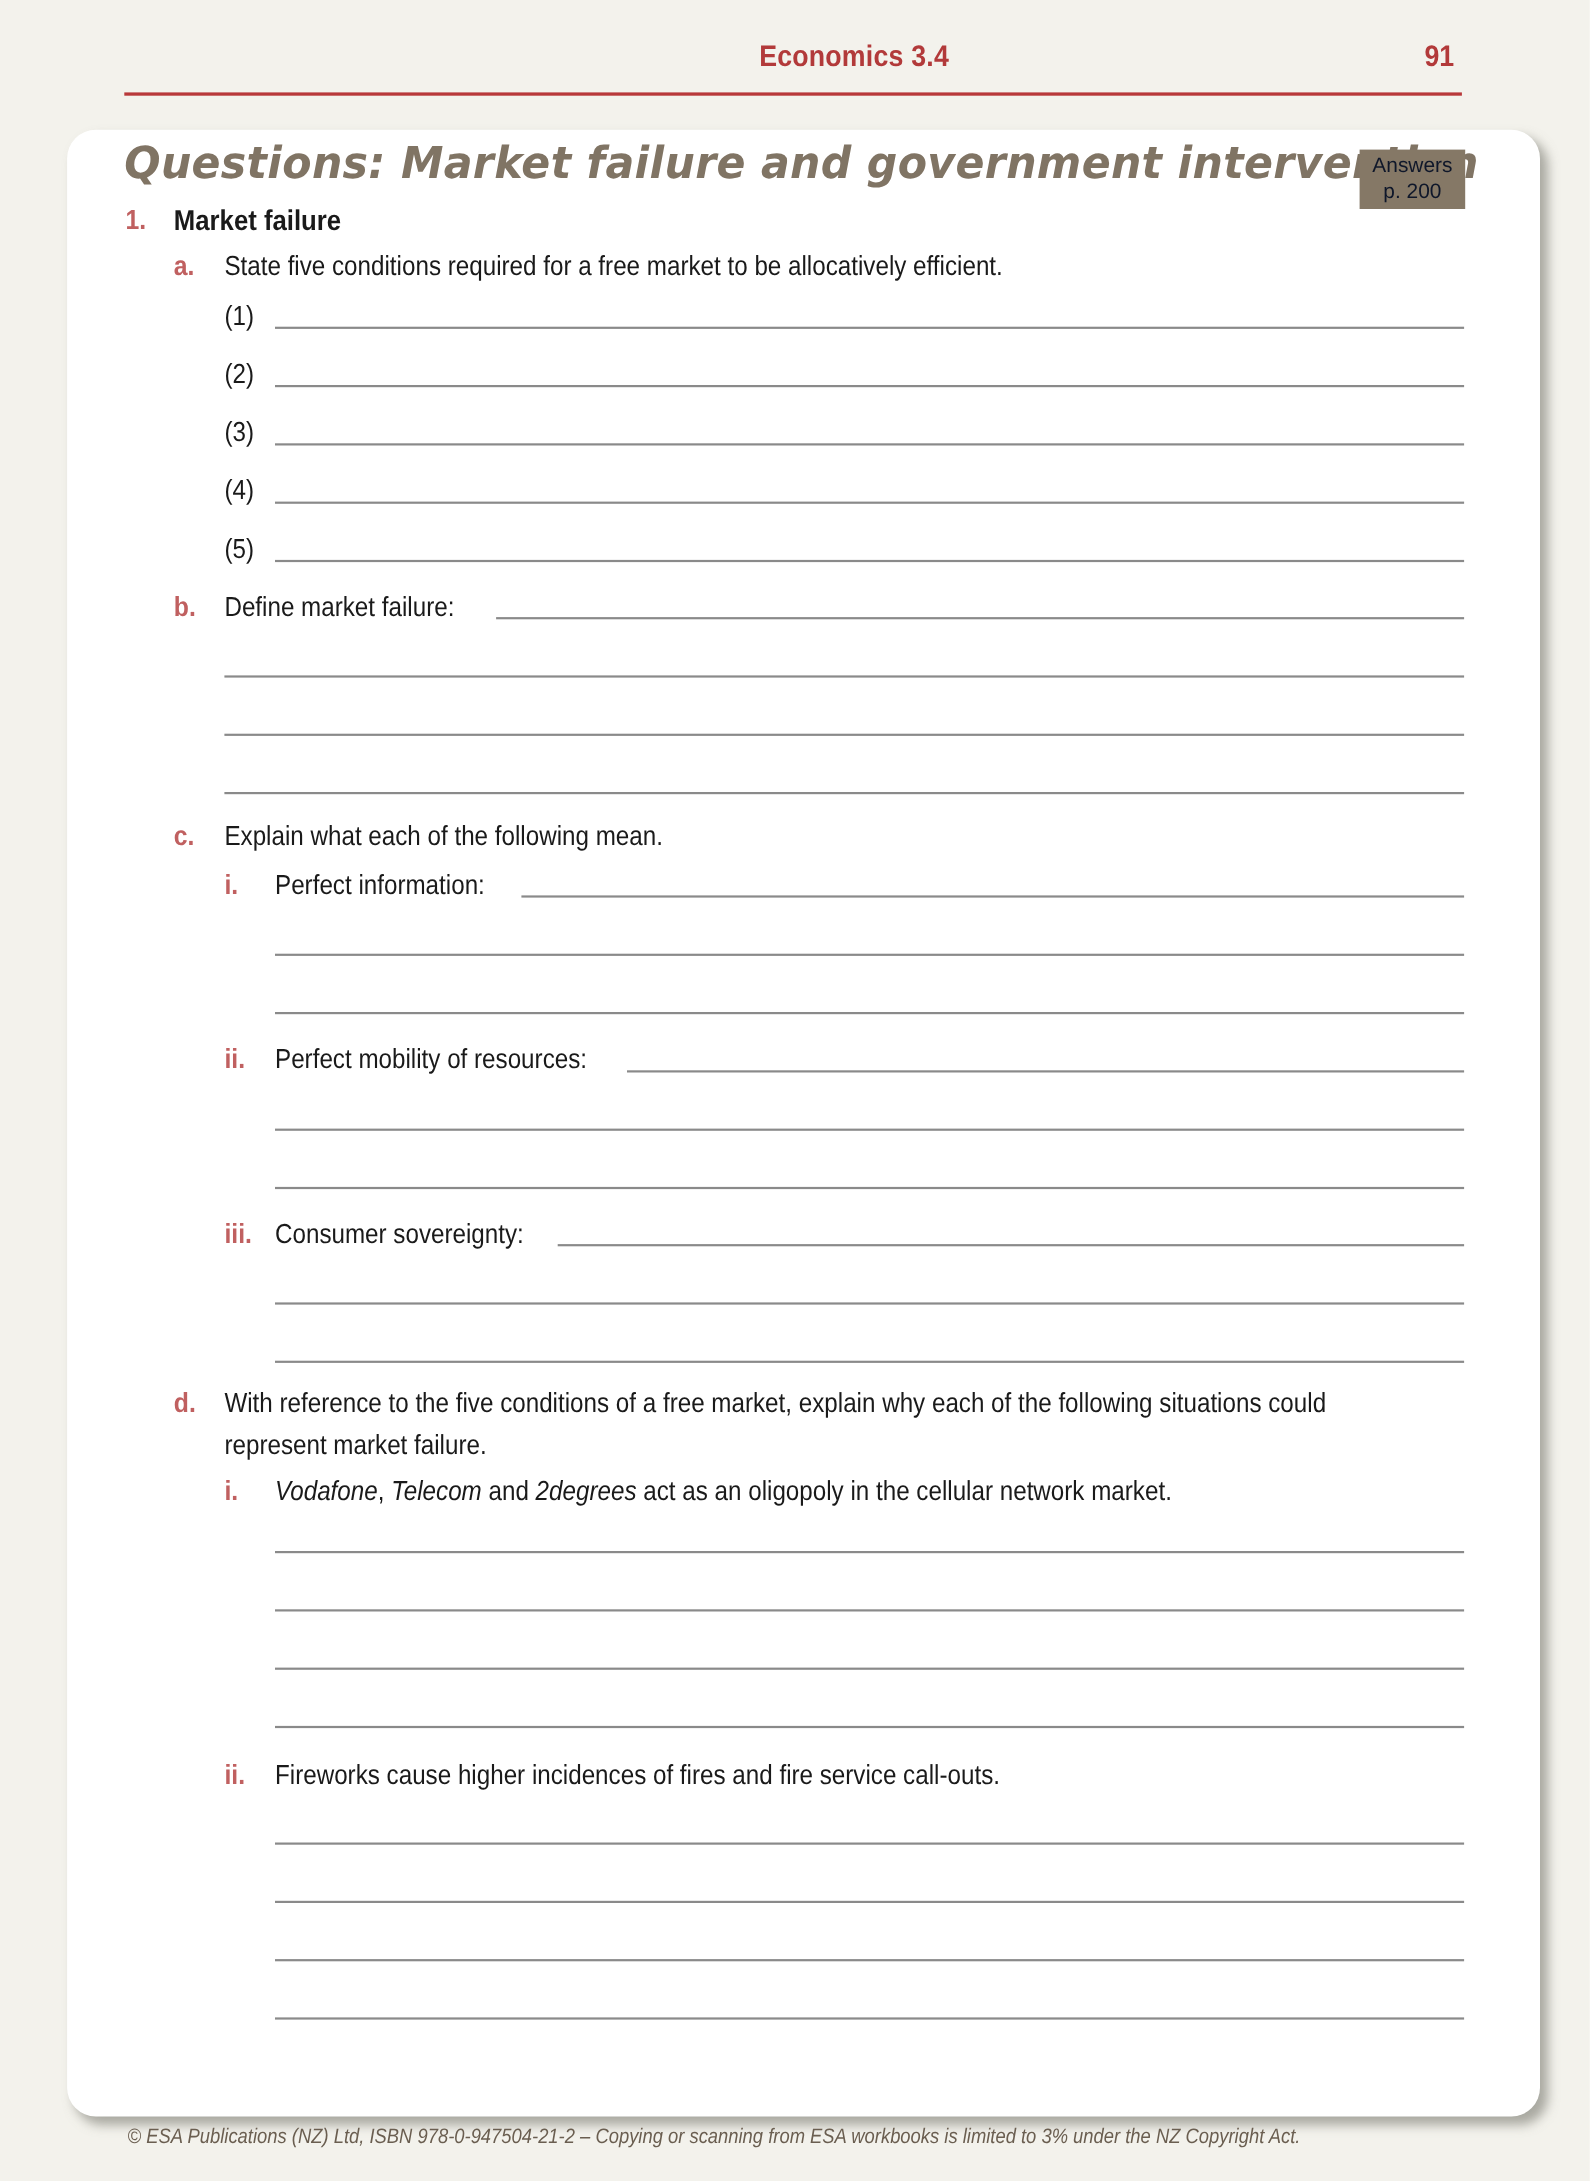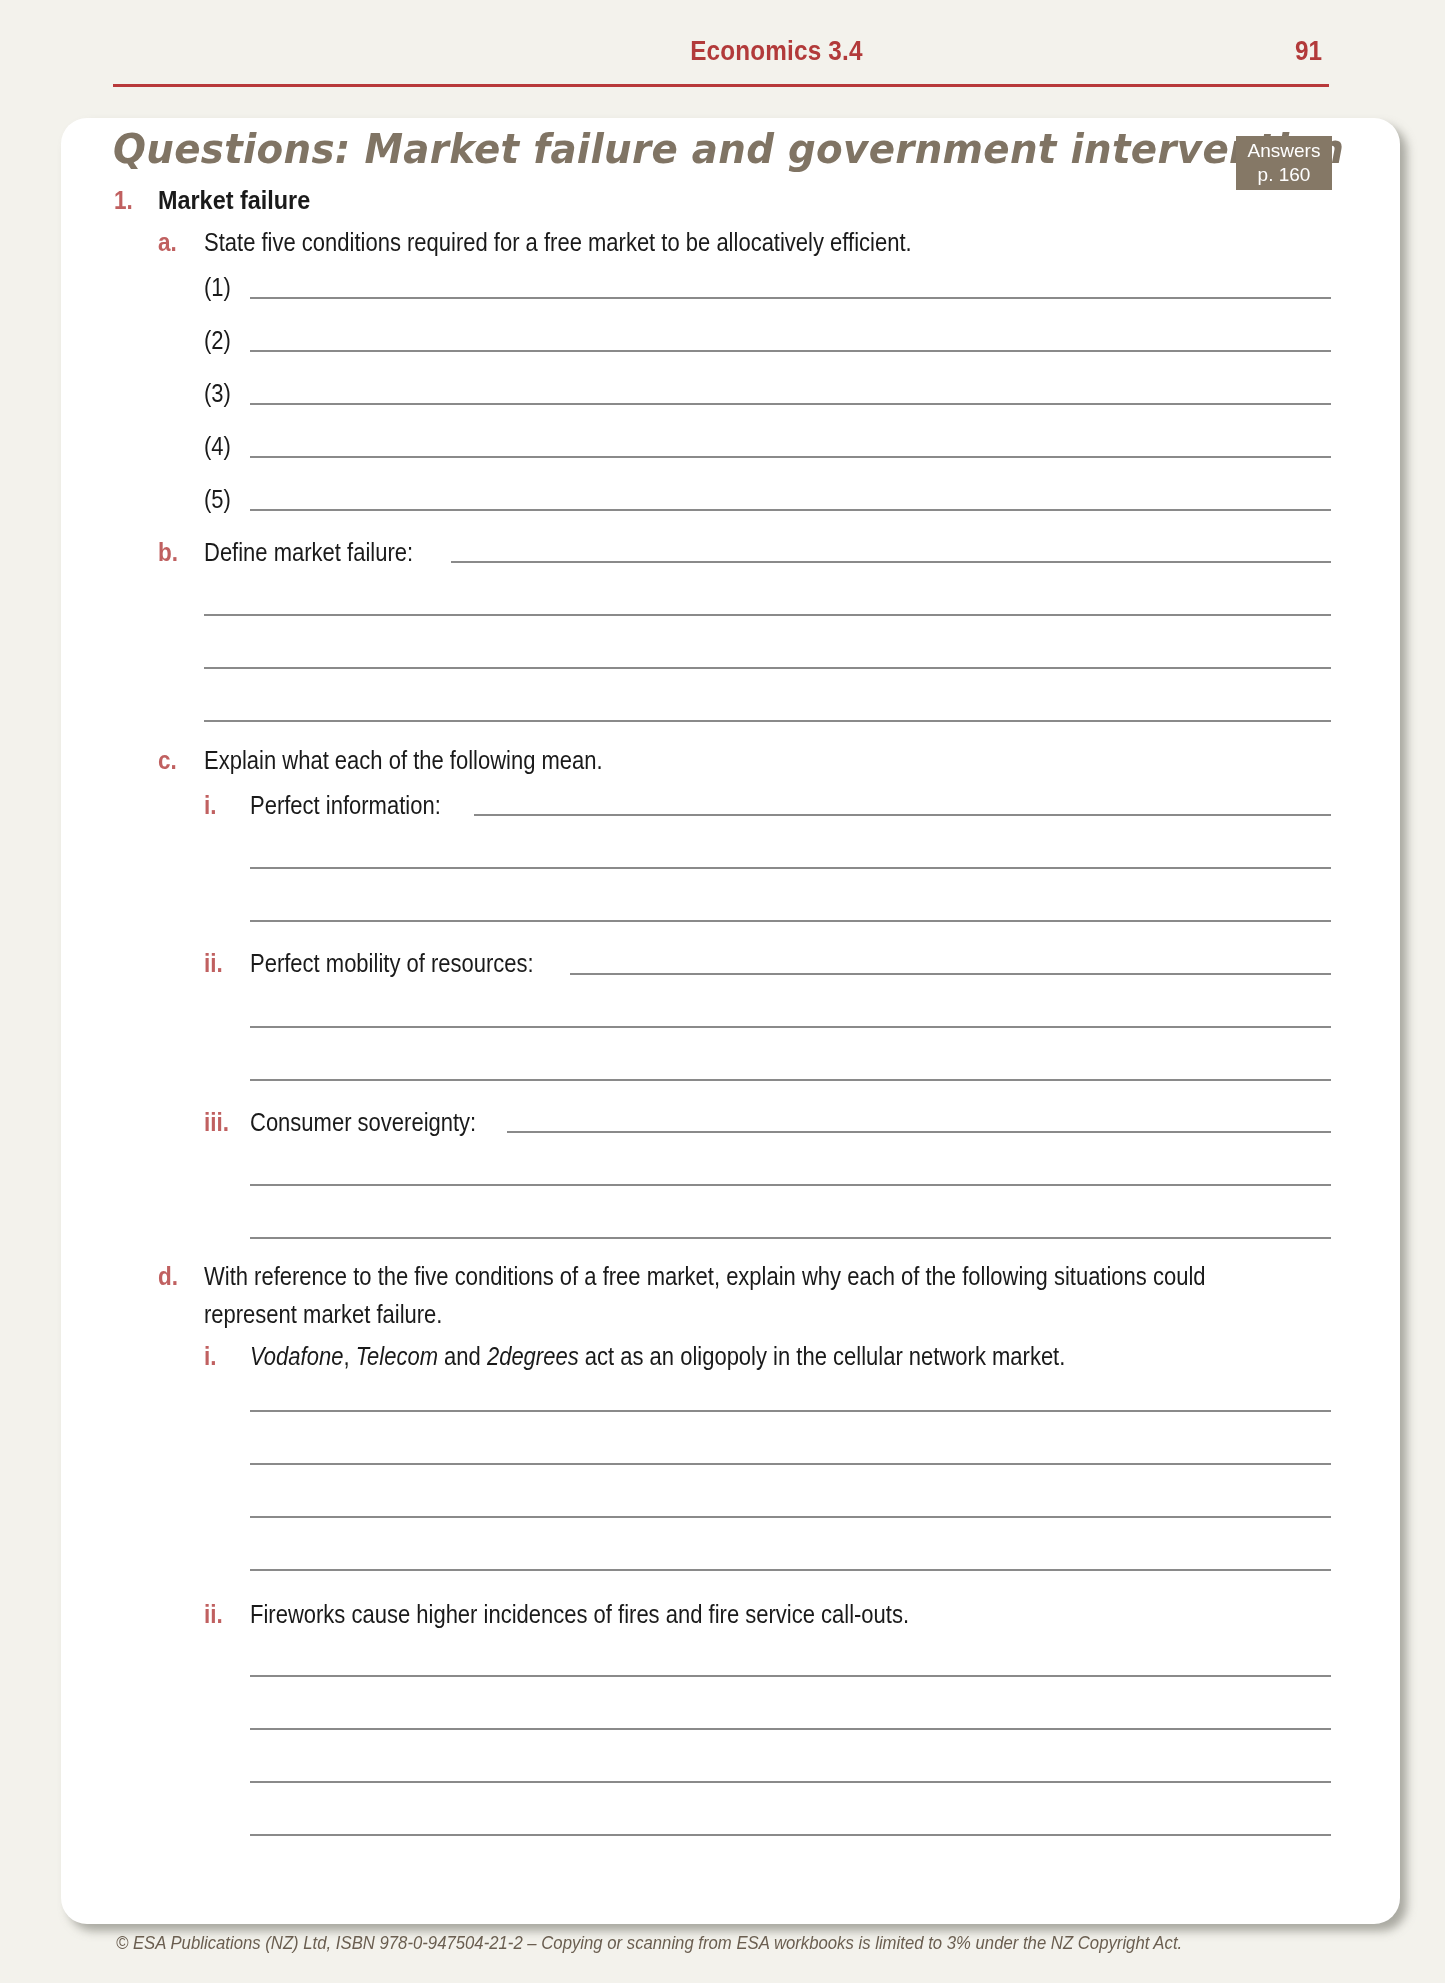--- a/index.html
+++ b/index.html
@@ -6,21 +6,21 @@
   html, body { width: 1445px; height: 1983px; background: #f3f2ec; overflow: hidden; }
   body { position: relative; font-family: "Liberation Sans", "DejaVu Sans", sans-serif; color: #1a1a1a; }
 
   .header-title { position: absolute; top: 36px; right: 582px; font-weight: bold; font-size: 27px; color: #b23a3a; letter-spacing: 0.2px; transform: scaleX(0.9); transform-origin: right center; }
   .header-page { position: absolute; top: 36px; left: 1295px; font-weight: bold; font-size: 27px; color: #b23a3a; transform: scaleX(0.9); transform-origin: left center; }
   .header-rule { position: absolute; top: 84px; left: 113px; width: 1216px; height: 3px; background: #b8393a; }
 
   .card { position: absolute; left: 61px; top: 118px; width: 1339px; height: 1806px; background: #ffffff; border-radius: 26px; box-shadow: 7px 7px 10px rgba(110,110,100,0.55); }
 
   .title { position: absolute; left: 113px; top: 126px; font-family: "DejaVu Sans", sans-serif; font-style: italic; font-weight: bold; font-size: 40px; color: #807464; letter-spacing: 0.3px; transform: scaleX(0.97); transform-origin: left center; white-space: nowrap; }
-  .answers-box { position: absolute; left: 1236px; top: 136px; width: 96px; height: 54px; background: #857866; color: #ffffff; text-align: center; font-size: 19px; line-height: 24px; padding-top: 3px; }
+  .answers-box { position: absolute; left: 1236px; top: 136px; width: 96px; height: 54px; background: #857866; color: #0f172a; text-align: center; font-size: 19px; line-height: 24px; padding-top: 3px; }
   .answers-box span { display: block; }
 
   .t { position: absolute; font-size: 25px; white-space: nowrap; transform: scaleX(0.88); transform-origin: left center; color: #1a1a1a; }
   .num { position: absolute; font-size: 25px; font-weight: bold; color: #c06060; transform: scaleX(0.9); transform-origin: left center; }
   .qhead { position: absolute; font-size: 26px; font-weight: bold; color: #1a1a1a; transform: scaleX(0.9); transform-origin: left center; white-space: nowrap; }
   .line { position: absolute; height: 2px; background: #8a8a8a; right: 114px; }
   .it { font-style: italic; }
 
   .footer { position: absolute; left: 116px; top: 1932px; font-size: 19px; font-style: italic; color: #6a5e50; white-space: nowrap; transform: scaleX(0.88); transform-origin: left center; }
 </style>
@@ -29,21 +29,21 @@
 
 <div class="header-title">Economics 3.4</div>
 <div class="header-page">91</div>
 <div class="header-rule"></div>
 
 <div class="card"></div>
 
 <div class="title">Questions: Market failure and government intervention</div>
 <div class="answers-box">
   <span>Answers</span>
-  <span>p. 160</span>
+  <span>p. 200</span>
 </div>
 
 <div class="num" style="left:114px; top:186px;">1.</div>
 <div class="qhead" style="left:158px; top:185px;">Market failure</div>
 
 <div class="num" style="left:158px; top:228px;">a.</div>
 <div class="t" style="left:204px; top:228px;">State five conditions required for a free market to be allocatively efficient.</div>
 
 <div class="t" style="left:204px; top:273px;">(1)</div>
 <div class="line" style="left:250px; top:297px;"></div>

